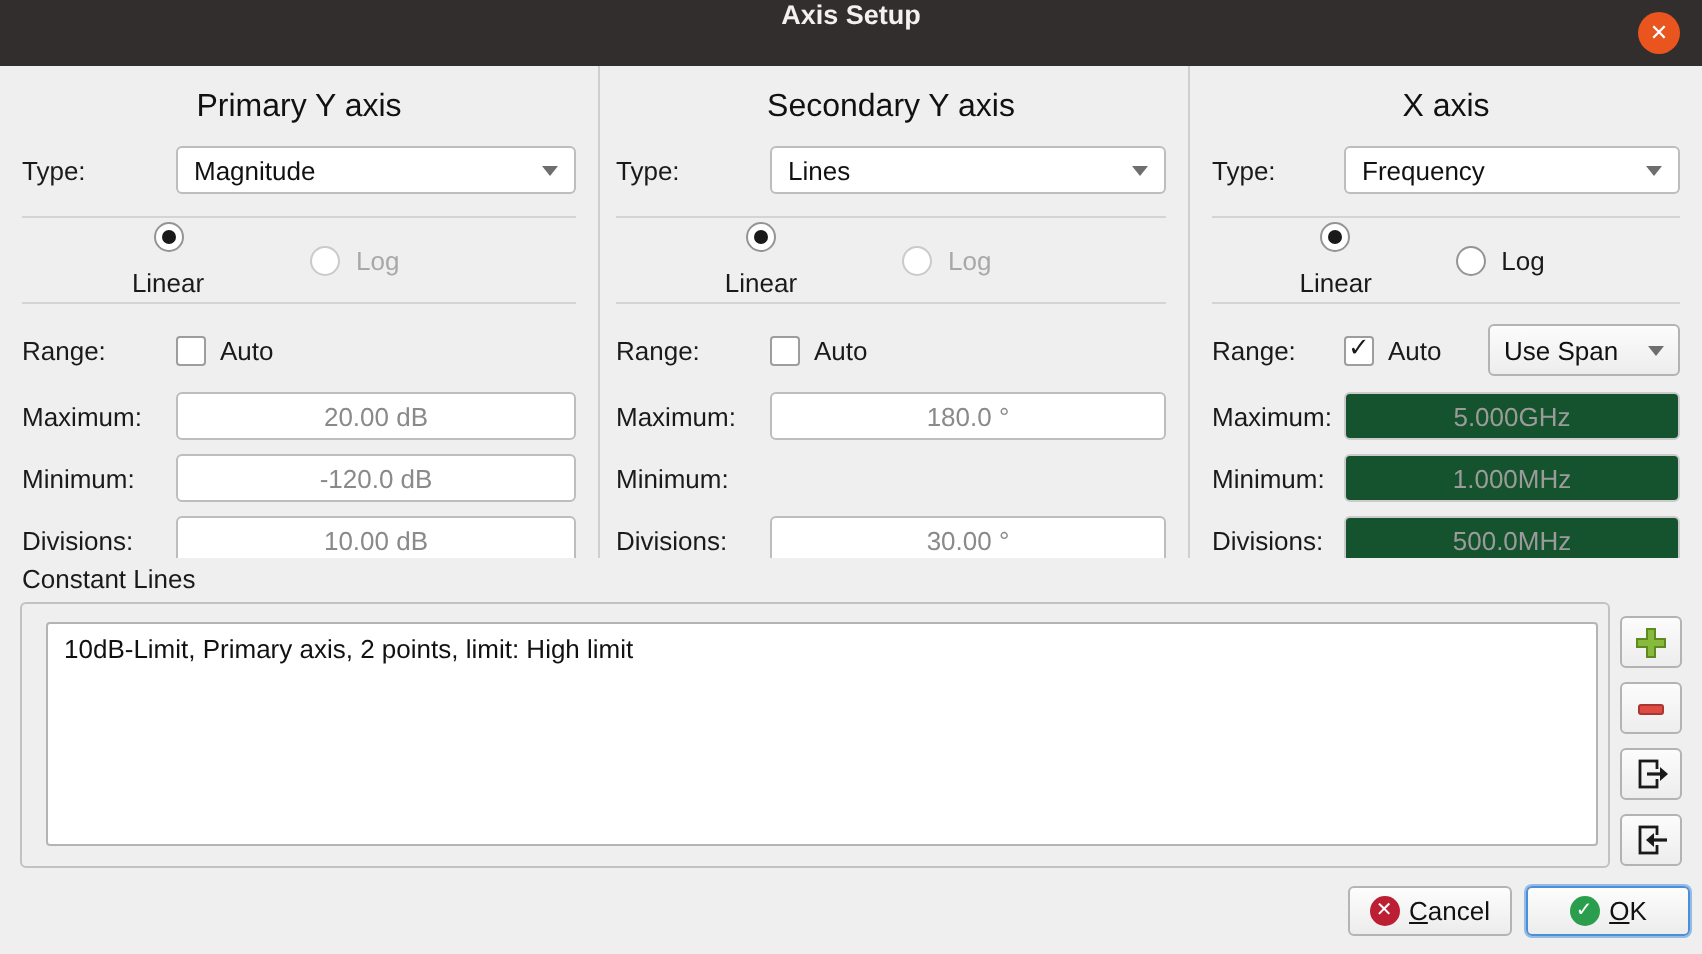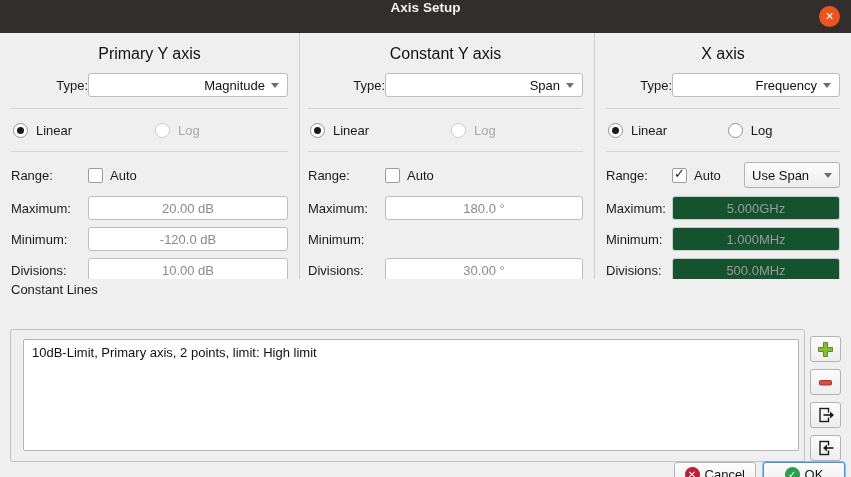--- a/index.html
+++ b/index.html
@@ -34,42 +34,42 @@
   .axis-col.c1 { width: 295px; border-right: 1px solid #cfcfcf; padding-left: 8px; }
   .axis-col.c2 { flex: 1; }
   .axis-col h2 {
     text-align: center; font-size: 16px; font-weight: 500;
     margin: 10px 0 8px; height: 22px; line-height: 22px; color: #111;
   }
   .row { display: flex; align-items: center; }
   .row > .lbl { width: 77px; flex-shrink: 0; color: #1a1a1a; }
   .axis-col.c2 .row > .lbl { width: 66px; }
 
-  .type-row { height: 24px; margin-bottom: 11px; text-align: right; }
+  .type-row { height: 24px; margin-bottom: 11px; }
   .hr { border-top: 1px solid #d4d4d4; }
   .radio-row { height: 24px; margin: 9px 0; position: relative; }
   .range-row { height: 26px; margin: 10px 0 8px; }
   .field-row { height: 24px; margin-bottom: 7px; }
 
   
   .combo {
     flex: 1; height: 24px; background: #fff; border: 1px solid #bdbdbd;
     border-radius: 3px; display: flex; align-items: center; padding: 0 8px;
     cursor: pointer;
   }
   .combo .combo-text { flex: 1; color: #111; }
   .arrow-down {
     width: 0; height: 0; border-left: 4px solid transparent;
     border-right: 4px solid transparent; border-top: 5px solid #6e6e6e;
     margin-left: 6px; flex-shrink: 0;
   }
 
   
   .radio-wrap { display: inline-flex; align-items: center; gap: 8px; cursor: pointer; }
-  .radio-wrap.first { width: 52%; padding-left: 2px; }
+  .radio-wrap.first { width: 52%; padding-left: 2px; flex-direction: column; }
   .radio {
     width: 15px; height: 15px; border-radius: 50%; background: #fff;
     border: 1px solid #949494; position: relative; flex-shrink: 0;
   }
   .radio.checked::after {
     content: ""; position: absolute; left: 3px; top: 3px; width: 7px; height: 7px;
     border-radius: 50%; background: #1a1a1a;
   }
   .radio-wrap.disabled { color: #a8a8a8; }
   .radio-wrap.disabled .radio { border-color: #cacaca; }
@@ -97,21 +97,21 @@
   
   .value-input {
     flex: 1; height: 24px; min-width: 0; background: #fff; border: 1px solid #bdbdbd;
     border-radius: 3px; text-align: center; color: #8a8a8a; font-size: 13px;
     font-family: "Liberation Sans", "DejaVu Sans", sans-serif;
   }
   .value-input:disabled { background: #14532d; color: #9b9b9b; border-color: #cbcbcb; }
 
   
   .cl-label { margin: 3px 0 4px 11px; color: #1a1a1a; }
-  .cl-body { display: flex; padding: 0 10px; flex-shrink: 0; margin-top: 28px; }
+  .cl-body { display: flex; padding: 0 10px; flex-shrink: 0; }
   .cl-group {
     flex: 1; height: 133px; border: 1px solid #c2c2c2; border-radius: 3px;
     padding: 9px 5px 10px 12px;
   }
   .cl-list {
     width: 100%; height: 100%; background: #fff; border: 1px solid #b4b4b4;
     border-radius: 2px; padding: 4px 8px; overflow: hidden; cursor: default;
   }
   .cl-item { color: #111; padding: 1px 0; white-space: nowrap; }
   .cl-buttons { display: flex; flex-direction: column; gap: 7px; margin-left: 5px; padding-top: 7px; }
@@ -190,25 +190,25 @@
         <span class="lbl">Minimum:</span>
         <input class="value-input" value="-120.0 dB" style="">
       </div>
       <div class="row field-row">
         <span class="lbl">Divisions:</span>
         <input class="value-input" value="10.00 dB" style="">
       </div>
     </section>
 
     <section class="axis-col c1">
-      <h2>Constant Y axis</h2>
+      <h2>Secondary Y axis</h2>
       <div class="row type-row">
         <span class="lbl">Type:</span>
         <div class="combo">
-          <span class="combo-text">Span</span>
+          <span class="combo-text">Lines</span>
           <span class="arrow-down"></span>
         </div>
       </div>
       <div class="hr"></div>
       <div class="row radio-row">
         <span class="radio-wrap first">
           <span class="radio checked"></span>
           <span>Linear</span>
         </span>
         <span class="radio-wrap disabled">

